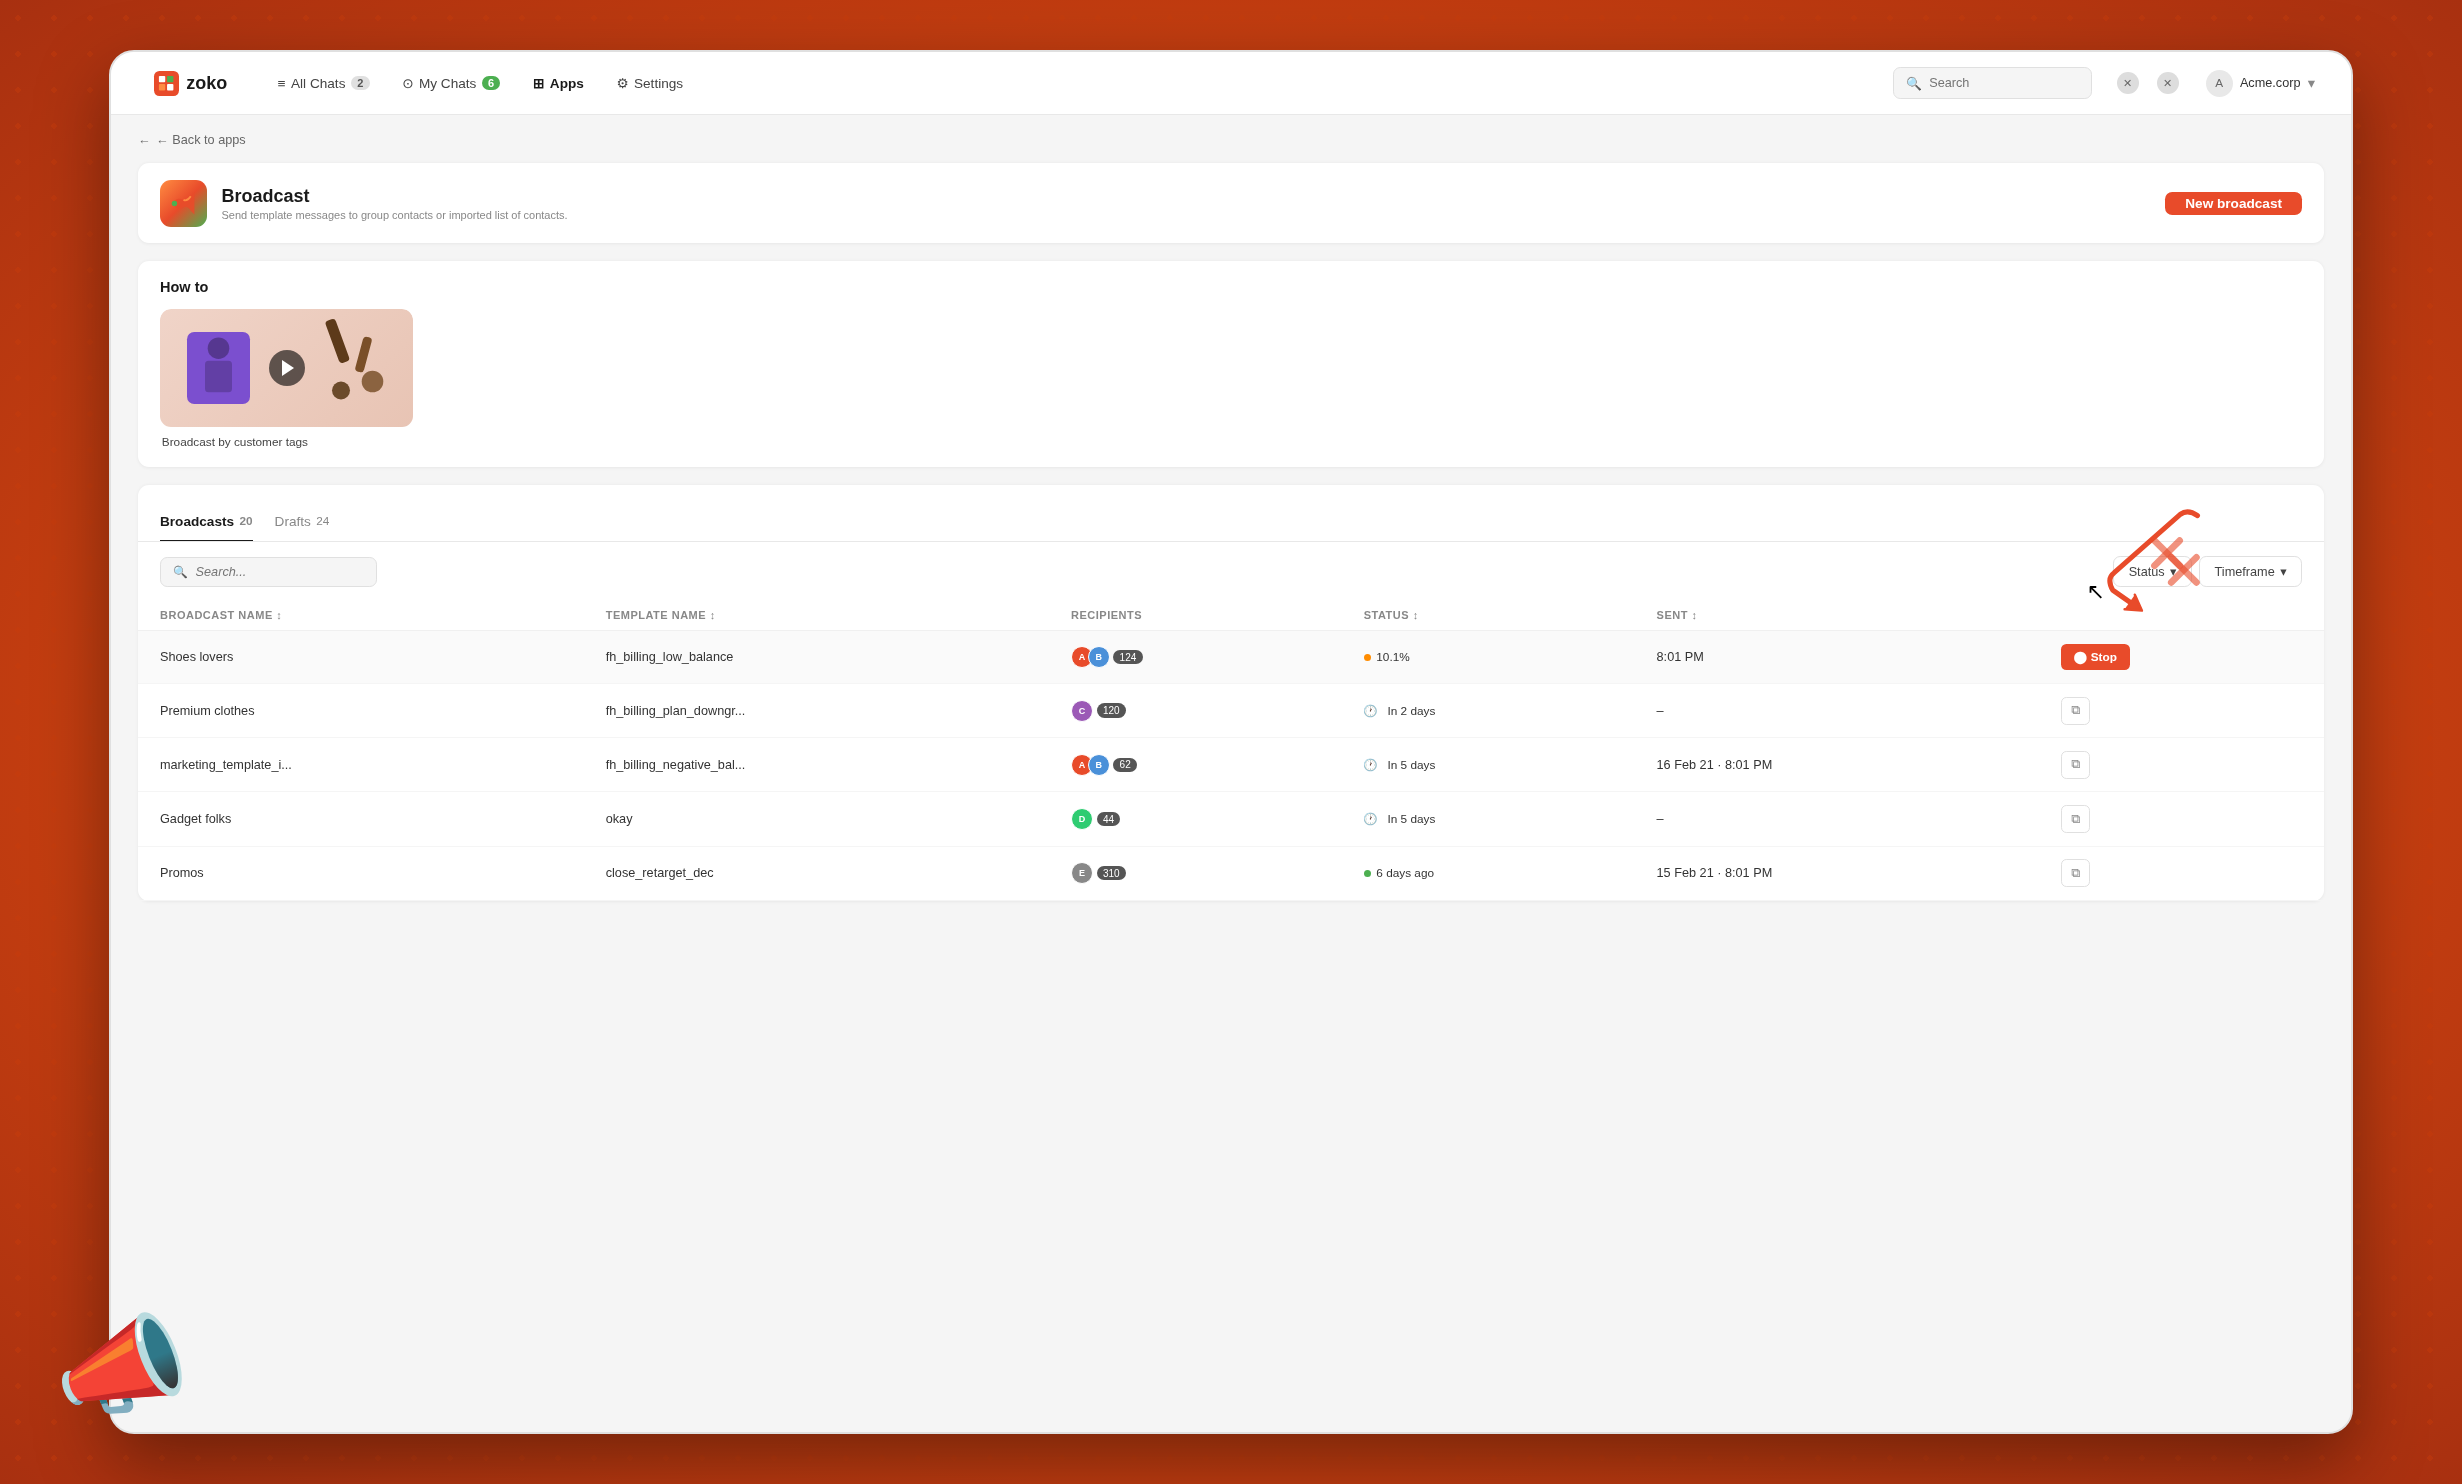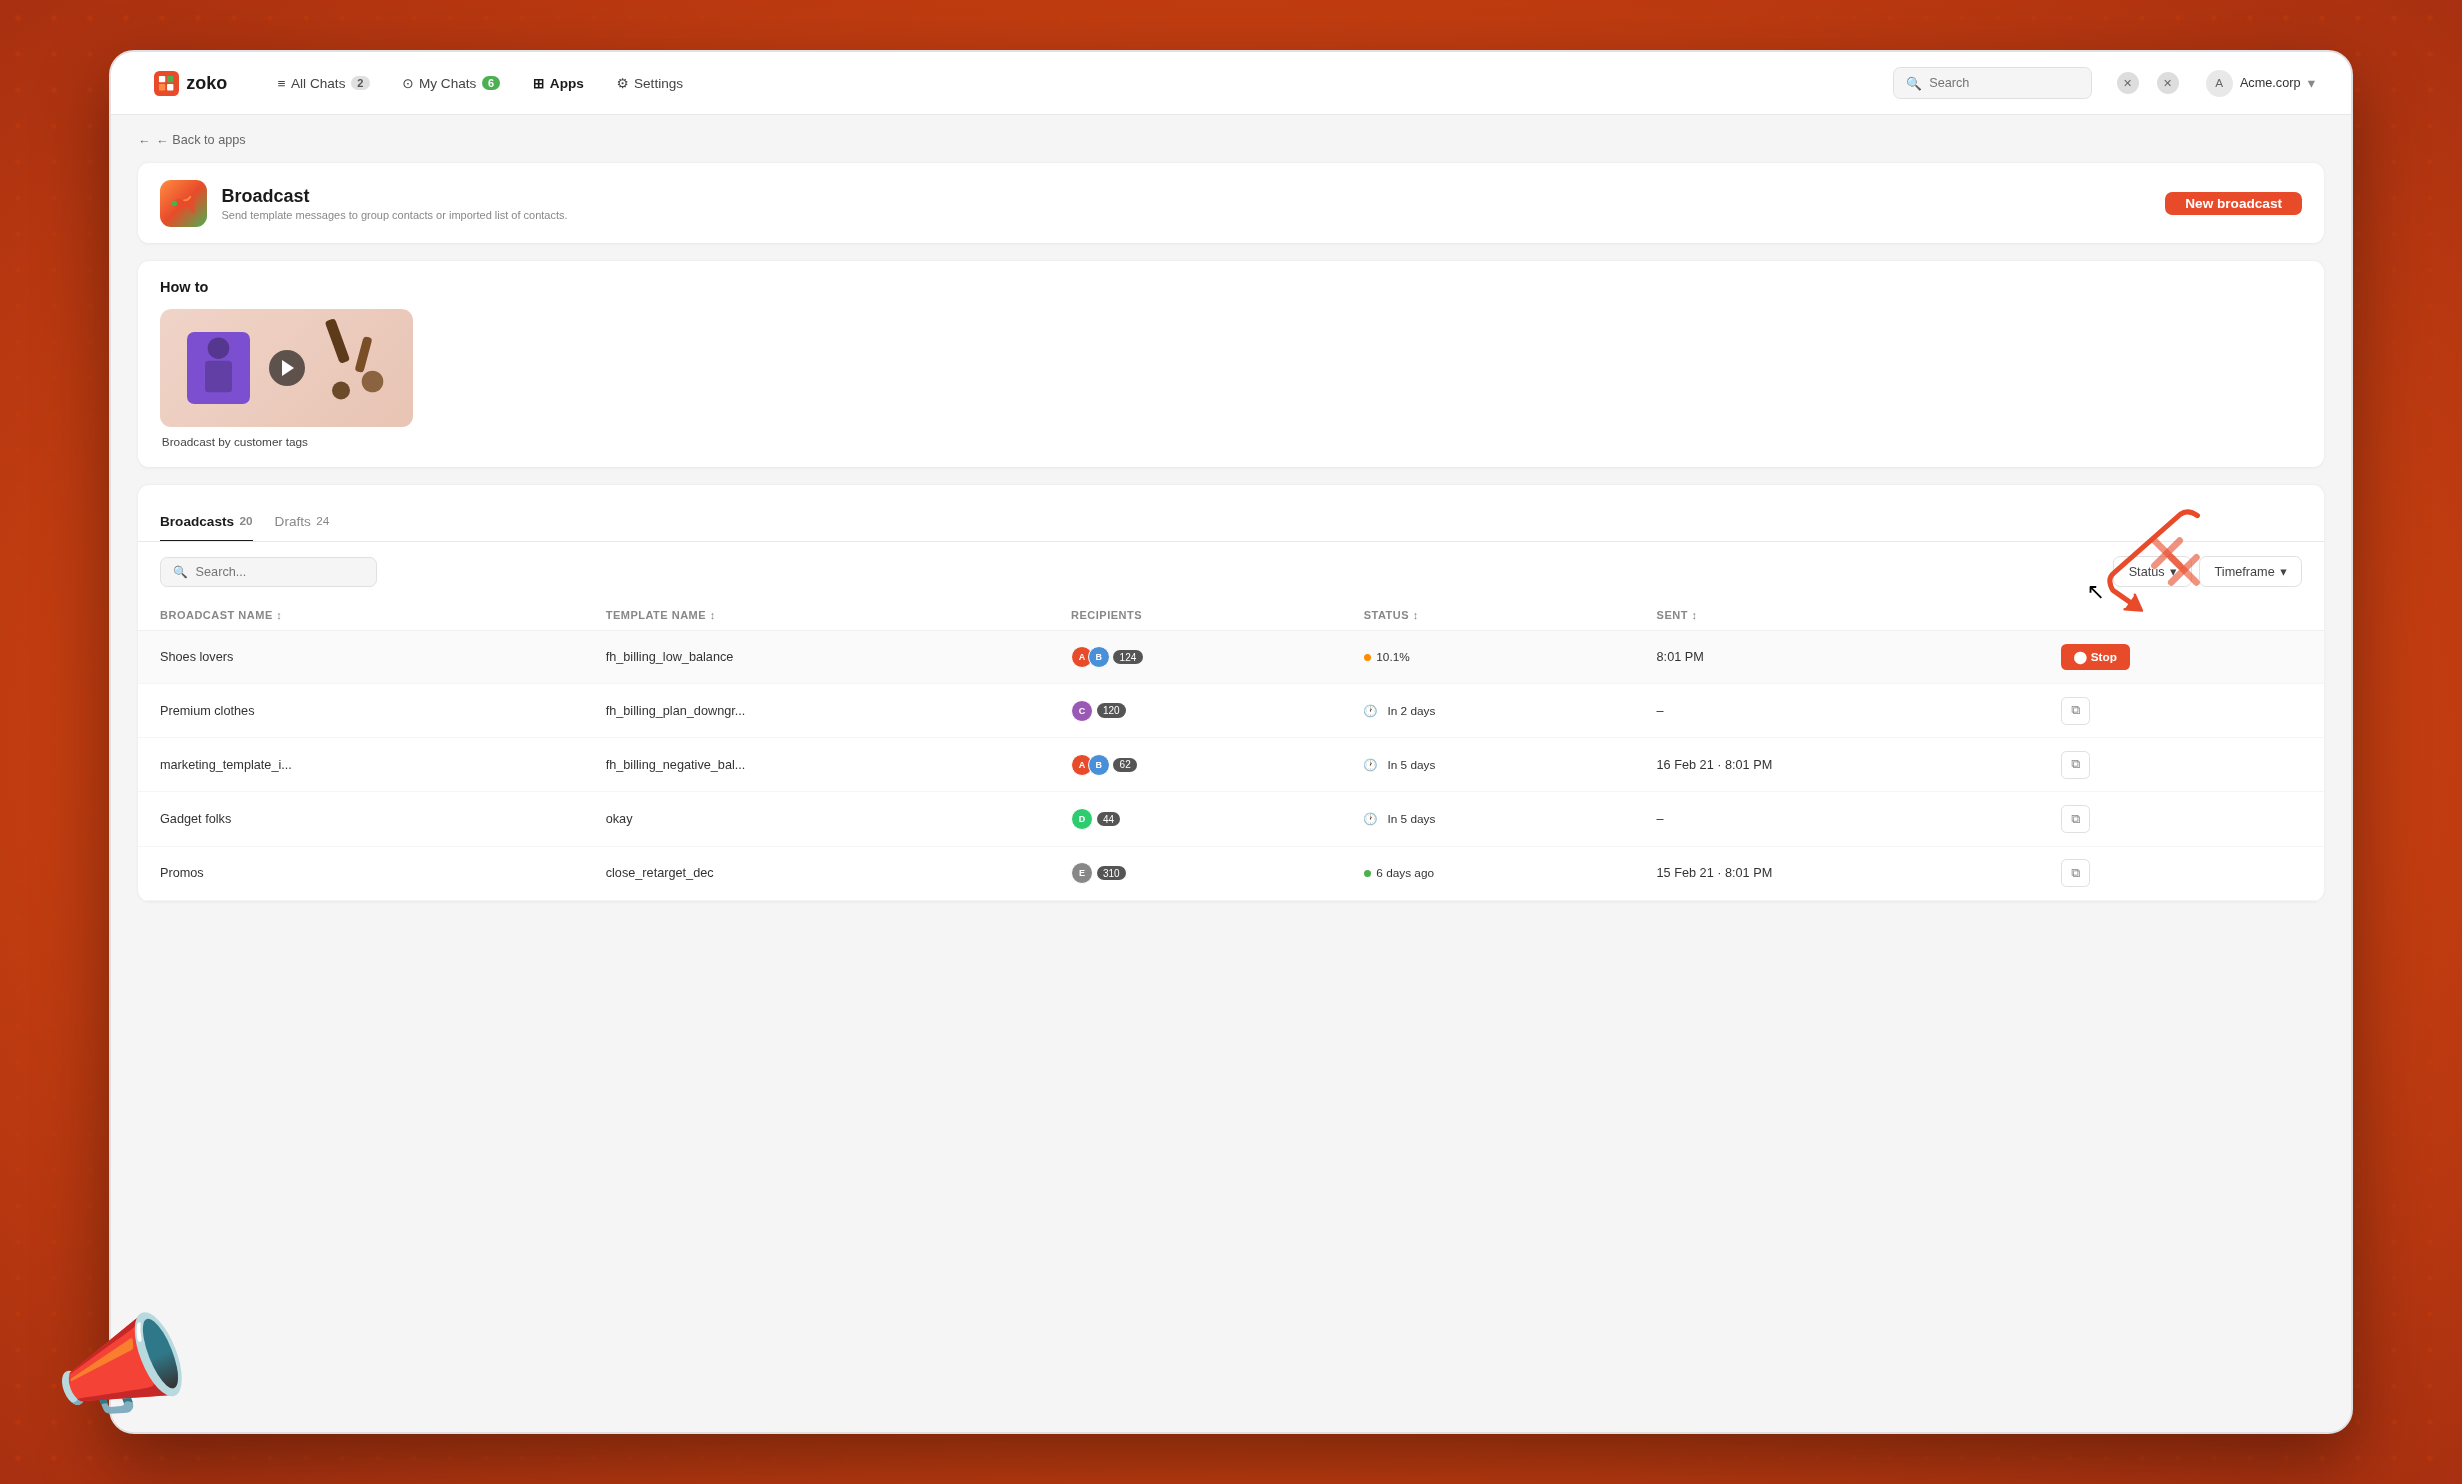--- a/index.html
+++ b/index.html
@@ -345,20 +345,21 @@
       gap: 7.2px;
       width: 217px;
     }
     .search-input-row input {
       border: none;
       background: transparent;
       font-size: 12.7px;
       color: #888;
       outline: none;
       width: 100%;
+      font-style: italic;
     }
 
     .filter-btns {
       display: flex;
       gap: 7.2px;
     }
     .filter-btn {
       display: flex;
       align-items: center;
       gap: 5.4px;

